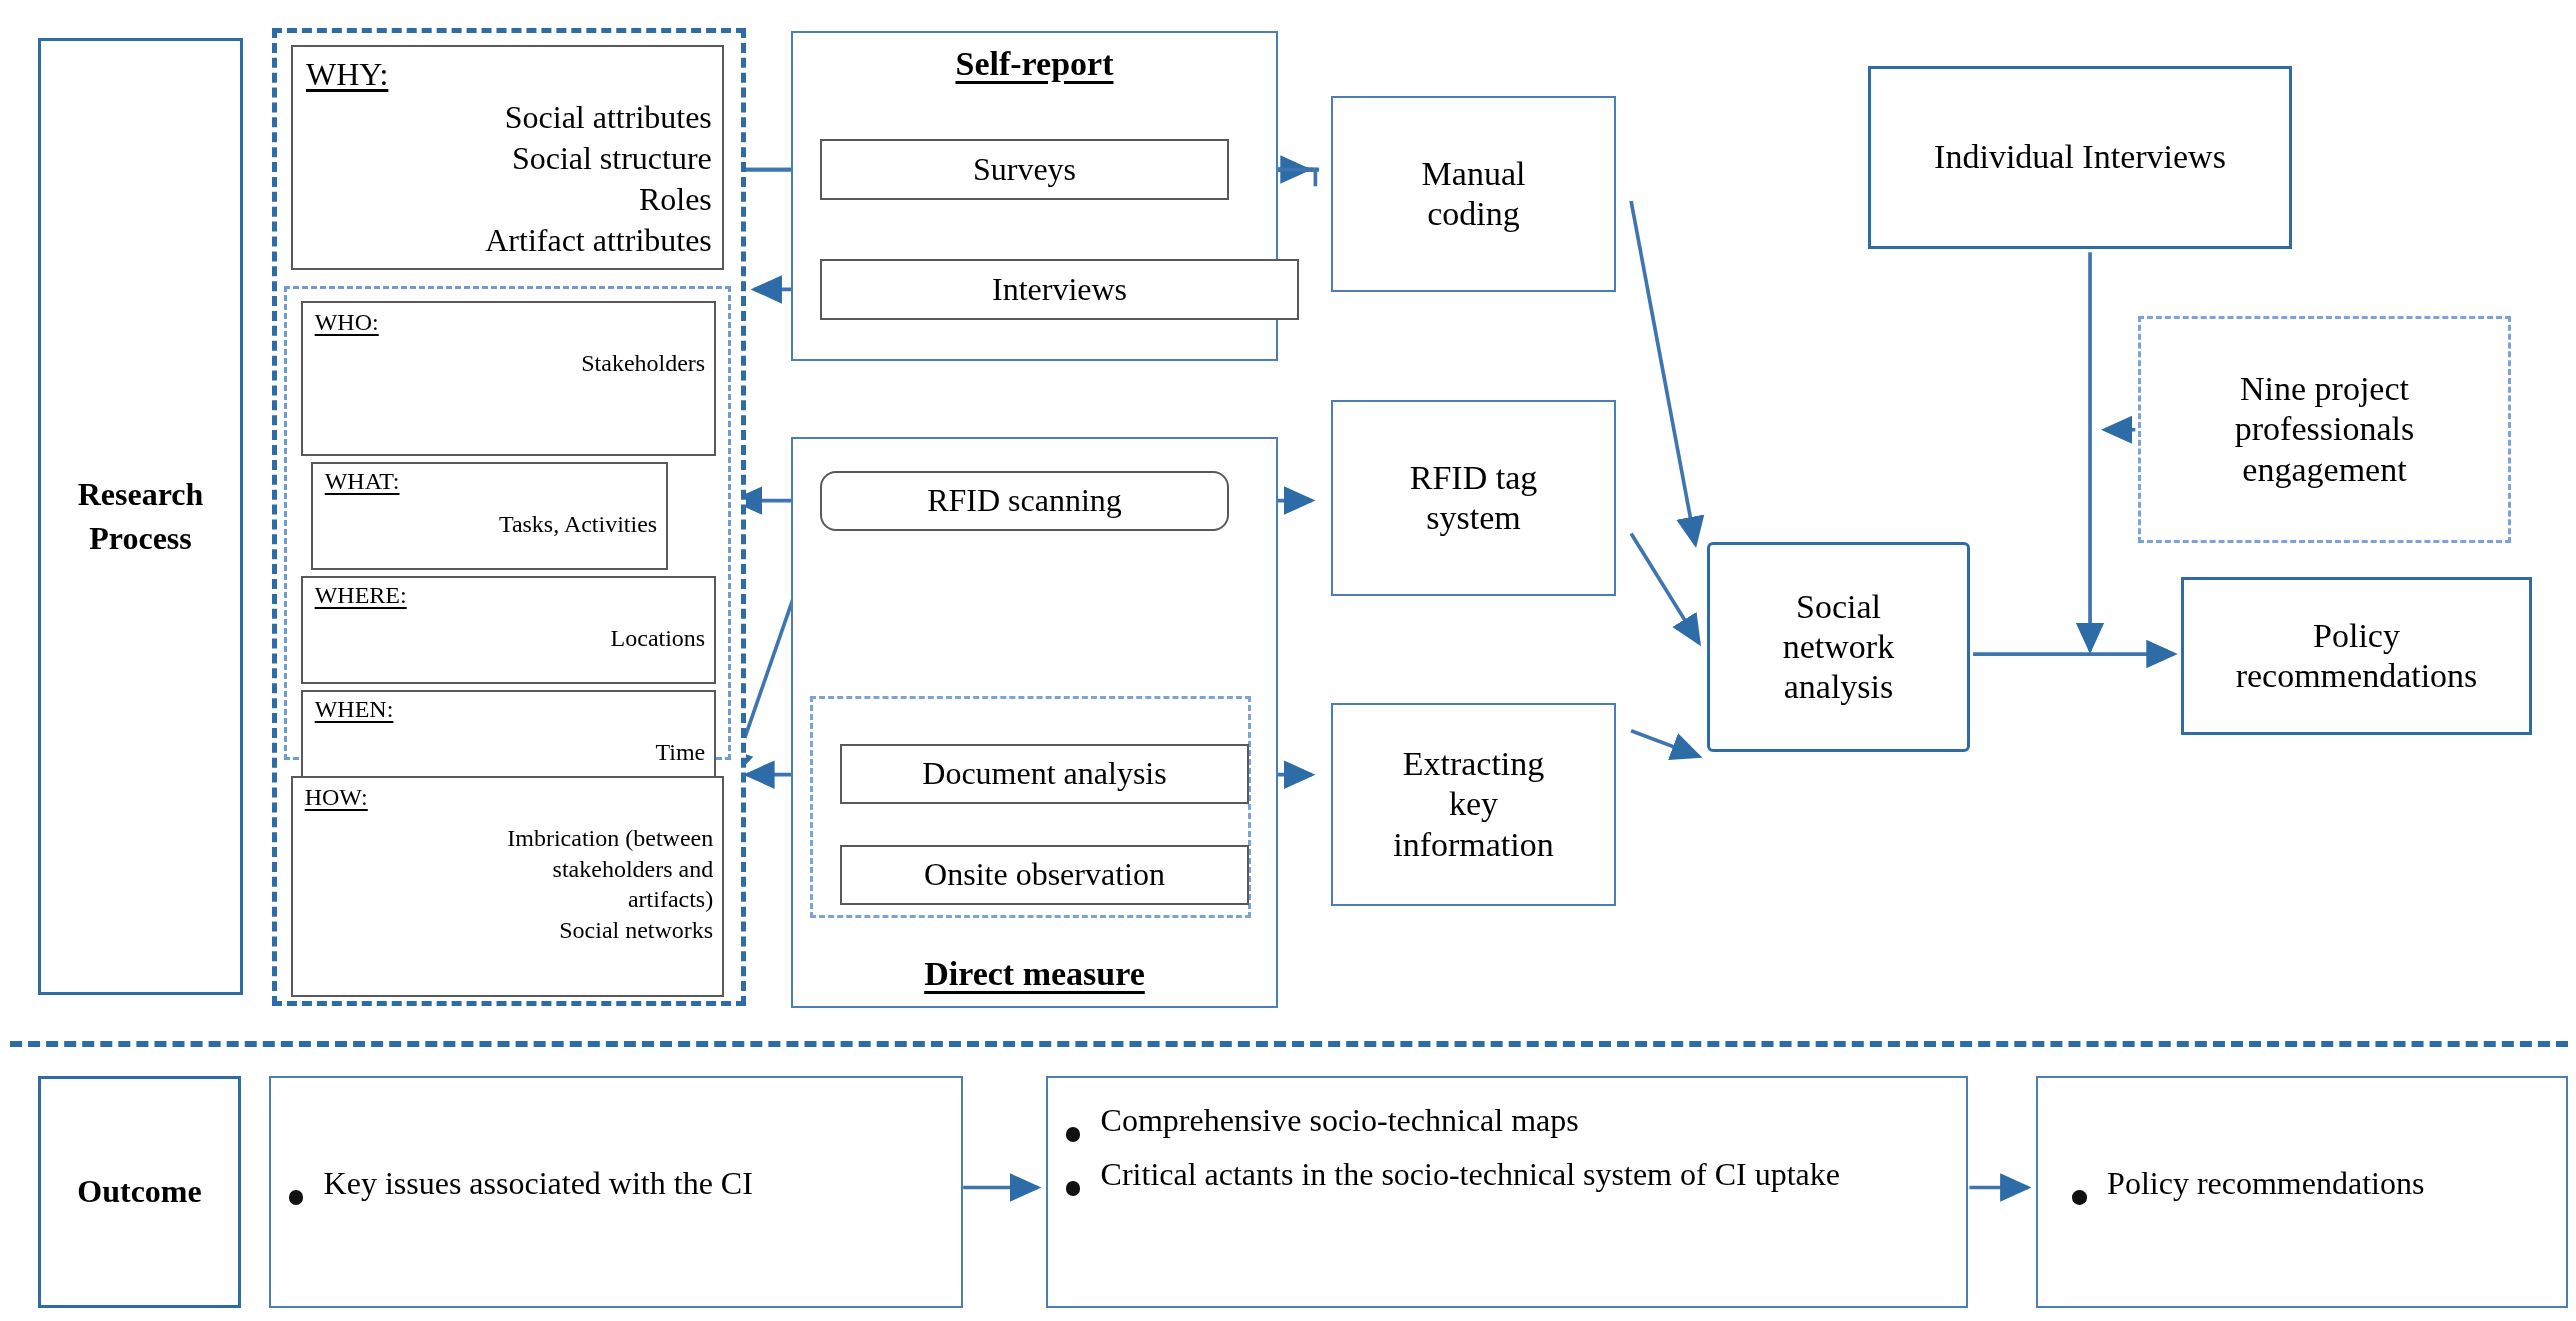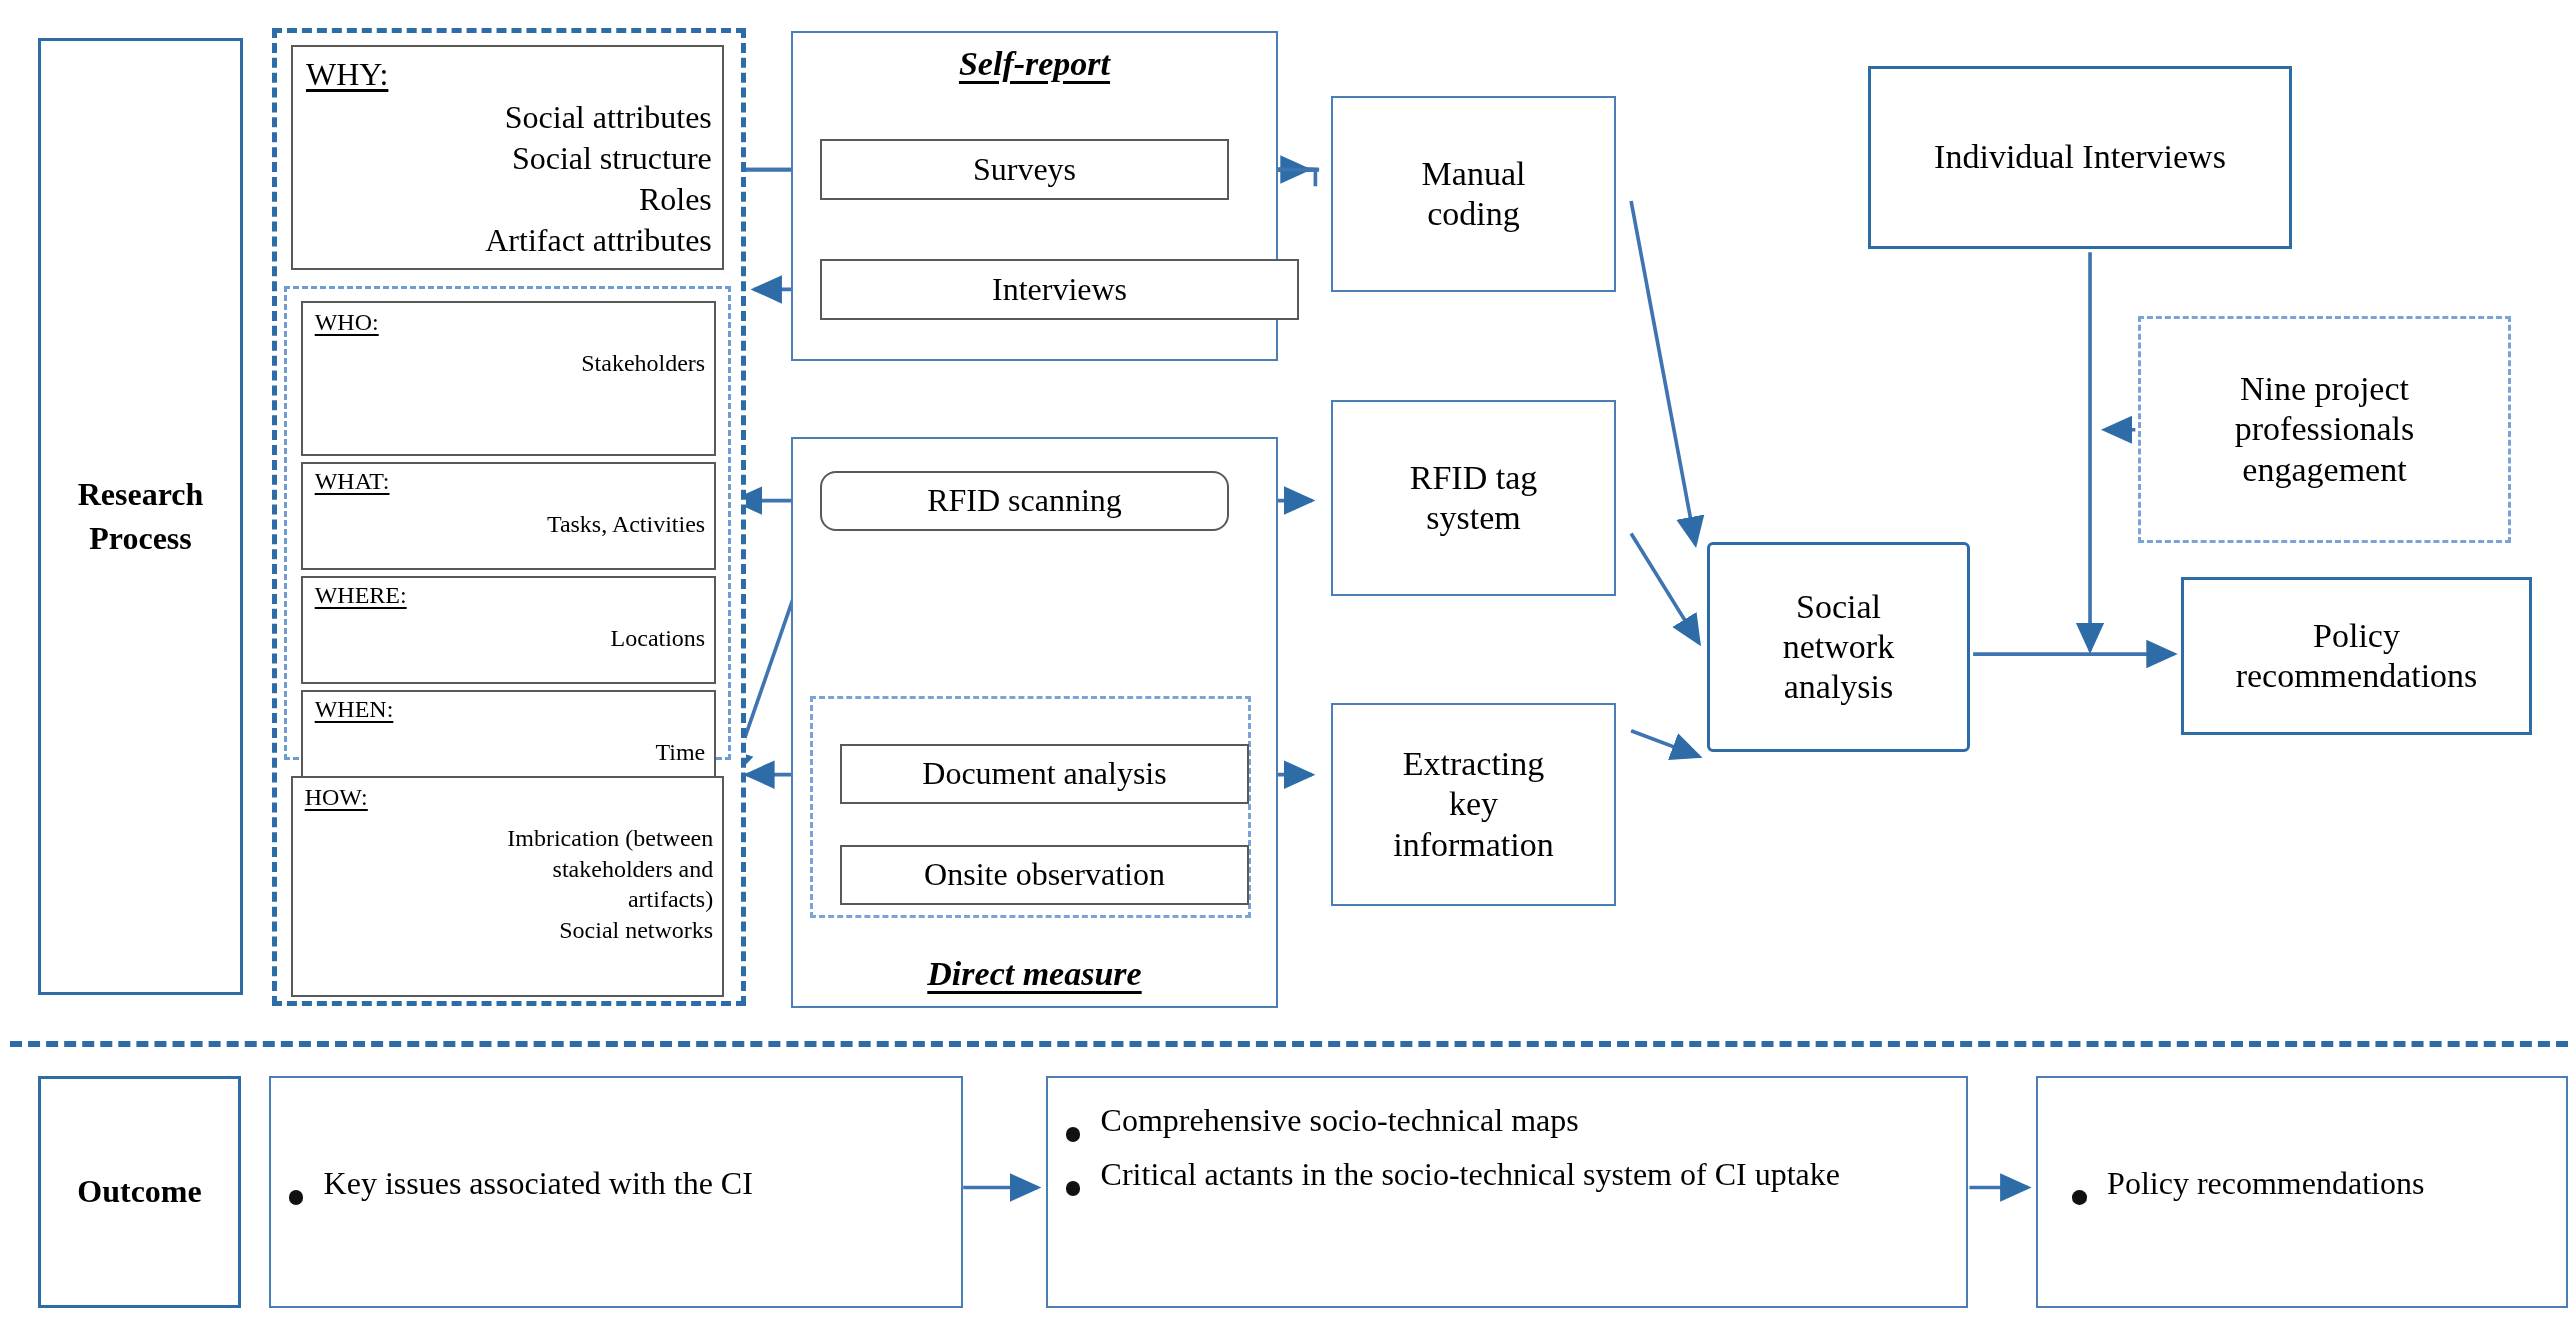--- a/index.html
+++ b/index.html
@@ -17,21 +17,21 @@
 
   .ctr{display:flex;align-items:center;justify-content:center;text-align:center;line-height:1.18;}
 
   .t-right{position:absolute;text-align:right;line-height:1.28;}
 
   .hdr{position:absolute;text-decoration:underline;text-underline-offset:4.4px;text-align:center;}
   .f42{font-size:24px;}
   .f44{font-size:32px;}
   .f46{font-size:34px;}
   .bold{font-weight:bold;}
-  .ital{font-style:italic;font-weight:bold;}
+  .ital{font-weight:bold;}
 
   
   #links{position:absolute;left:0;top:0;width:2576px;height:1322px;pointer-events:none;}
 
   
   .bullet-row{position:absolute;display:flex;align-items:flex-end;}
   .dot{display:inline-block;width:14.6px;height:14.6px;border-radius:50%;background:#111;
        flex:0 0 auto;margin-right:20.5px;margin-top:11.7px;}
   .bl-txt{font-size:32px;line-height:1.30;}
 </style>
@@ -118,21 +118,21 @@
 
   <div class="box dashed-mid" style="left:284px;top:286px;width:447px;height:474px;"></div>
 
   <div class="box grey-box" style="left:301px;top:301px;width:415px;height:155px;">
     <div class="hdr f42" style="left:11.7px;top:5.8px;">WHO:</div>
     <div class="t-right f42" style="right:8.8px;top:45px;width:390px;">
       <div>Stakeholders</div>
     </div>
   </div>
 
-  <div class="box grey-box" style="left:301px;top:462px;width:415px;height:108px;">
+  <div class="box grey-box" style="left:311px;top:462px;width:357px;height:108px;">
     <div class="hdr f42" style="left:11.7px;top:4.4px;">WHAT:</div>
     <div class="t-right f42" style="right:8.8px;top:45px;width:390px;">
       <div>Tasks, Activities</div>
     </div>
   </div>
 
   <div class="box grey-box" style="left:301px;top:576px;width:415px;height:108px;">
     <div class="hdr f42" style="left:11.7px;top:4.4px;">WHERE:</div>
     <div class="t-right f42" style="right:8.8px;top:45px;width:390px;">
       <div>Locations</div>

